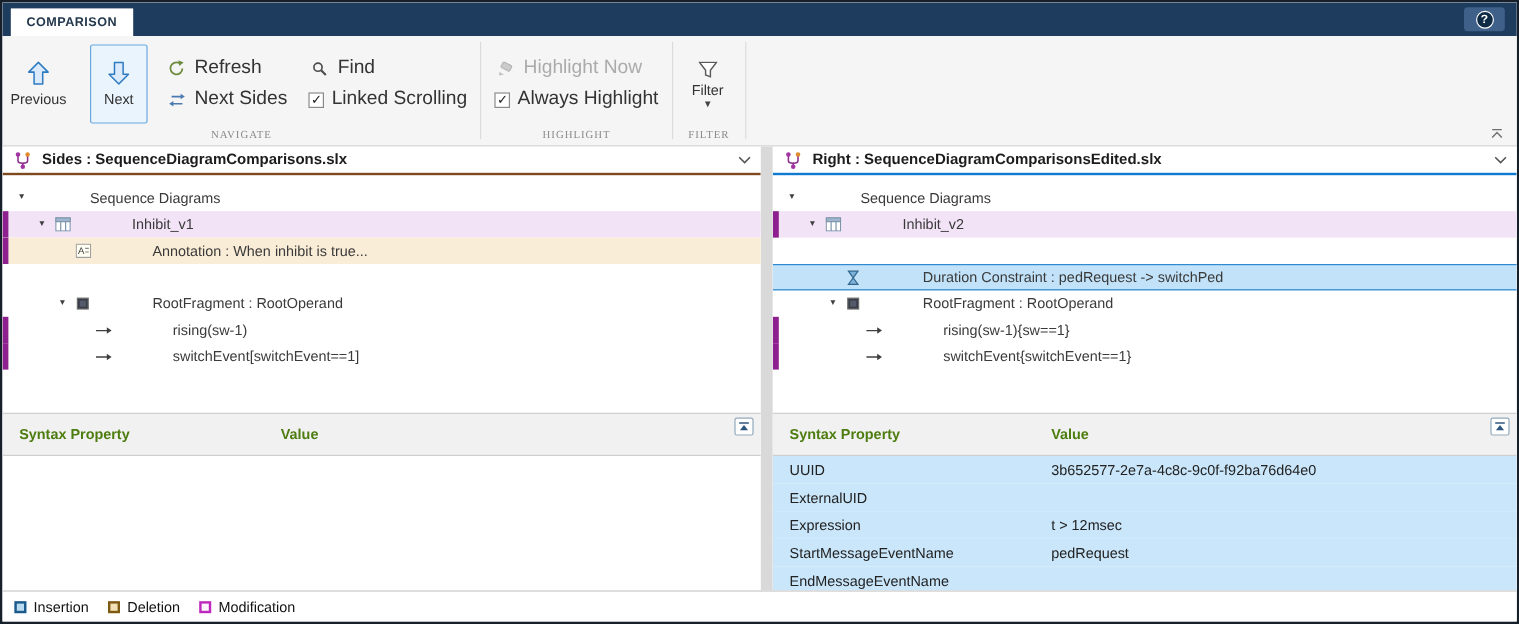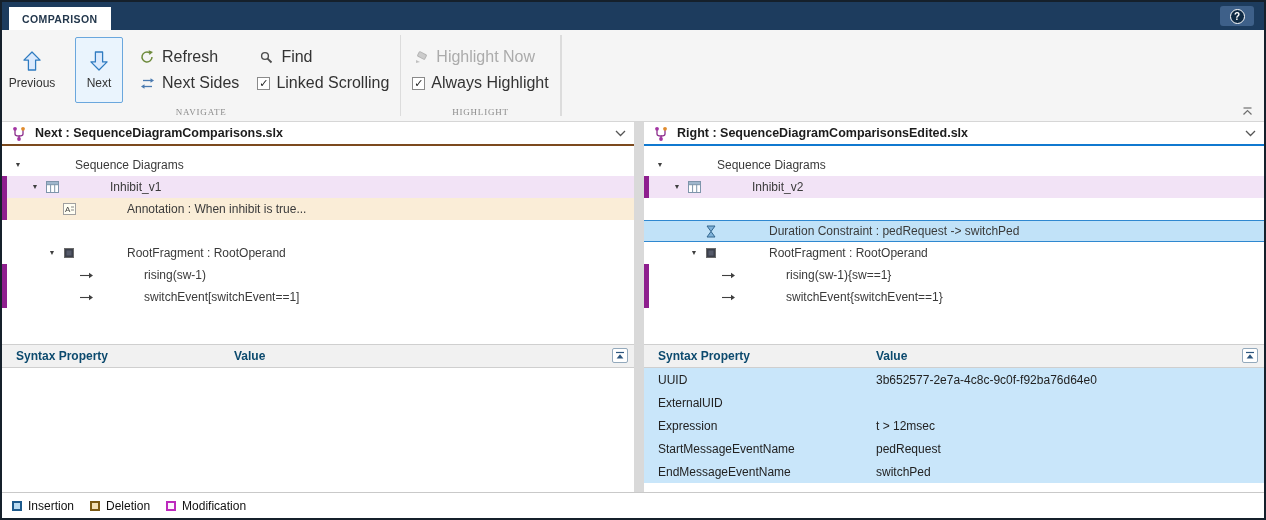--- a/index.html
+++ b/index.html
@@ -65,23 +65,23 @@
   .tree-row.modification{ background:var(--mod-bg); }
   .tree-row.deletion{ background:var(--del-bg); }
   .tree-row.insertion-selected{ background:var(--sel-bg); border-top:1px solid var(--sel-border);
                                 border-bottom:1px solid var(--sel-border); line-height:20px; }
   .gutter{ position:absolute; left:0; top:0; bottom:0; width:5px; background:var(--gutter); }
   .indent{ flex:none; }
   .expander{ width:16px; text-align:center; font-size:7px; color:#3f3f3f; flex:none; }
   .node-icon{ width:18px; display:inline-flex; justify-content:center; align-items:center; flex:none; }
   .tree-label{ padding-left:2px;margin-left:47px; }
 
-  .prop-header{ height:24px; flex:none; background:#f1f1f1; border-top:1px solid #cfcfcf;
+  .prop-header{ height:36px; flex:none; background:#f1f1f1; border-top:1px solid #cfcfcf;
                 border-bottom:1px solid #cfcfcf; display:flex; align-items:center;
-                font-weight:bold; font-size:12px; color:#0c4a6e; position:relative; }
+                font-weight:bold; font-size:12px; color:#4d7c0f; position:relative; }
   .ph-col1{ width:232px; padding-left:14px; flex:none; }
   .ph-col2{ flex:1; }
   .collapse-box{ position:absolute; right:6px; top:3px; width:16px; height:15px; background:#fff;
                  border:1px solid #93a9bc; border-radius:2px; display:flex; align-items:center; justify-content:center; }
 
   .prop-table{ flex:1; overflow:hidden; }
   .prop-row{ height:23px; display:flex; align-items:center; font-size:12px; color:#222; white-space:nowrap; }
   .prop-row.hl{ background:var(--tbl-hl); }
   .pc1{ width:232px; padding-left:14px; flex:none; }
   .pc2{ flex:1; }
@@ -185,20 +185,34 @@
             <span class="checkbox checked"></span>
             <span>Always Highlight</span>
           </div>
         </div>
       </div>
       <div class="tb-label">HIGHLIGHT</div>
     </div>
 
     <div class="tb-sep"></div>
 
+    <div class="tb-group">
+      <div class="tb-tools">
+        <button class="big-btn filter-btn">
+          <span class="node-icon">
+            <svg width="16" height="15" viewBox="0 0 16 15">
+                <path d="M1 1 H15 L10 7.5 V13 L6 11.5 V7.5 Z" fill="#fff" stroke="#5a5a5a" stroke-width="1.2"></path>
+              </svg>
+          </span>
+          <span>Filter</span>
+          <span class="drop-arrow">▼</span>
+        </button>
+      </div>
+      <div class="tb-label">FILTER</div>
+    </div>
 
     <div class="tb-sep"></div>
 
     <div class="ribbon-collapse">
       <svg width="11" height="10" viewBox="0 0 11 10">
           <path d="M1.5 2 H9.5" stroke="#6f6f6f" stroke-width="1.2"></path>
           <path d="M1.5 8.5 L5.5 4.5 L9.5 8.5" fill="none" stroke="#6f6f6f" stroke-width="1.2"></path>
         </svg>
     </div>
   </div>
@@ -209,21 +223,21 @@
       <div class="panel-header">
         <span class="node-icon">
           <svg width="14" height="15" viewBox="0 0 14 15">
               <path d="M3 4 V8 Q3 10 7 10 V12" fill="none" stroke="#8c2e8c" stroke-width="1.3"></path>
               <path d="M11 4 V8 Q11 10 7 10" fill="none" stroke="#8c2e8c" stroke-width="1.3"></path>
               <circle cx="3" cy="2.8" r="1.9" fill="#a335a3"></circle>
               <circle cx="11" cy="2.8" r="1.9" fill="#e08b2d"></circle>
               <circle cx="7" cy="13" r="1.9" fill="#a335a3"></circle>
             </svg>
         </span>
-        <span>Next : SequenceDiagramComparisons.slx</span>
+        <span>Sides : SequenceDiagramComparisons.slx</span>
         <span class="ph-chev">
           <svg width="11" height="7" viewBox="0 0 11 7">
               <path d="M1 1 L5.5 5.5 L10 1" stroke="#555" fill="none" stroke-width="1.3"></path>
             </svg>
         </span>
       </div>
       <div class="tree" id="left-tree">
           <div class="tree-row">
             <span class="indent" style="width: 8px;"></span>
             <span class="expander">▼</span>
@@ -416,21 +430,20 @@
           <div class="prop-row hl">
             <span class="pc1">Expression</span>
             <span class="pc2">t &gt; 12msec</span>
           </div>
           <div class="prop-row hl">
             <span class="pc1">StartMessageEventName</span>
             <span class="pc2">pedRequest</span>
           </div>
           <div class="prop-row hl">
             <span class="pc1">EndMessageEventName</span>
-            <span class="pc2">switchPed</span>
           </div>
         </div>
     </div>
   </div>
 
   <div class="legend">
     <span class="legend-item">
       <span class="sq sq-ins"></span>
       <span>Insertion</span>
     </span>

